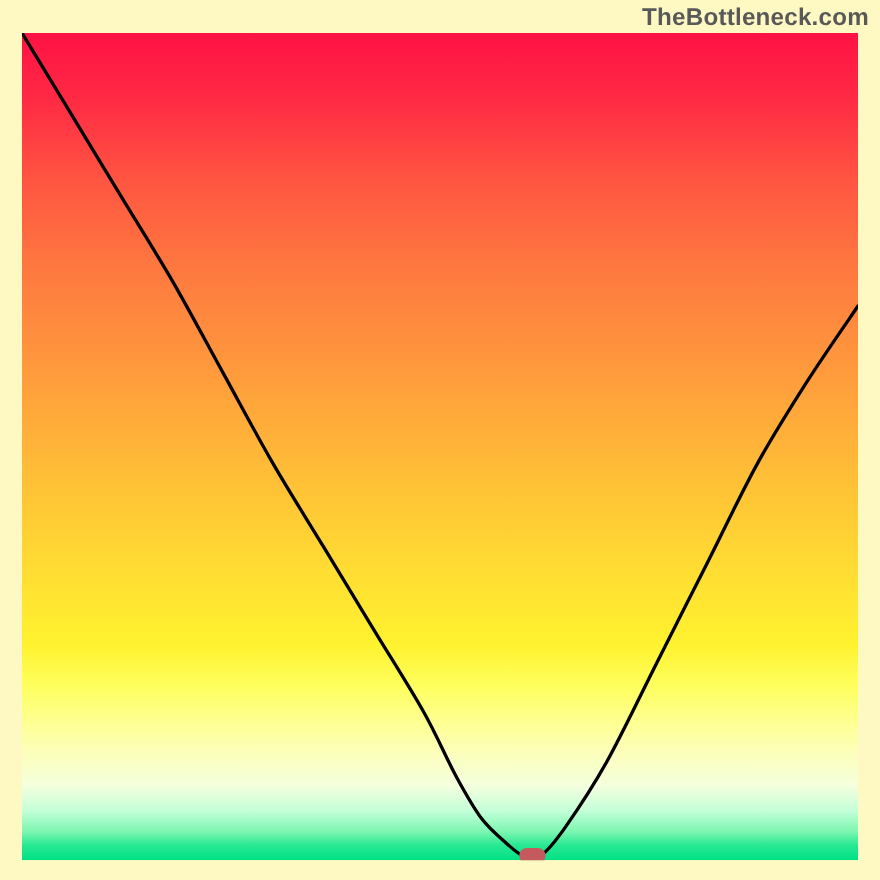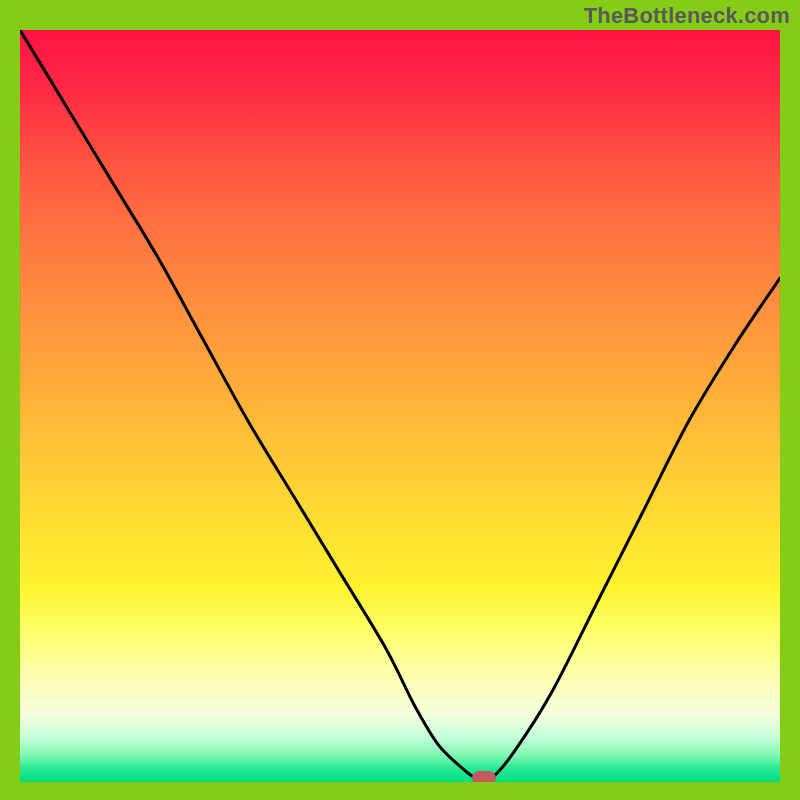--- a/index.html
+++ b/index.html
@@ -10,21 +10,21 @@
     background: #000;
     overflow: hidden;
     font-family: Arial, Helvetica, sans-serif;
   }
   .frame {
     position: absolute;
     top: 0;
     left: 0;
     width: 800px;
     height: 800px;
-    background: #84cc16;
+    background: #fef9c3;
   }
   .watermark {
     position: absolute;
     top: 3px;
     right: 10px;
     color: #595959;
     font-size: 22px;
     font-weight: bold;
     letter-spacing: 0.2px;
     z-index: 5;

